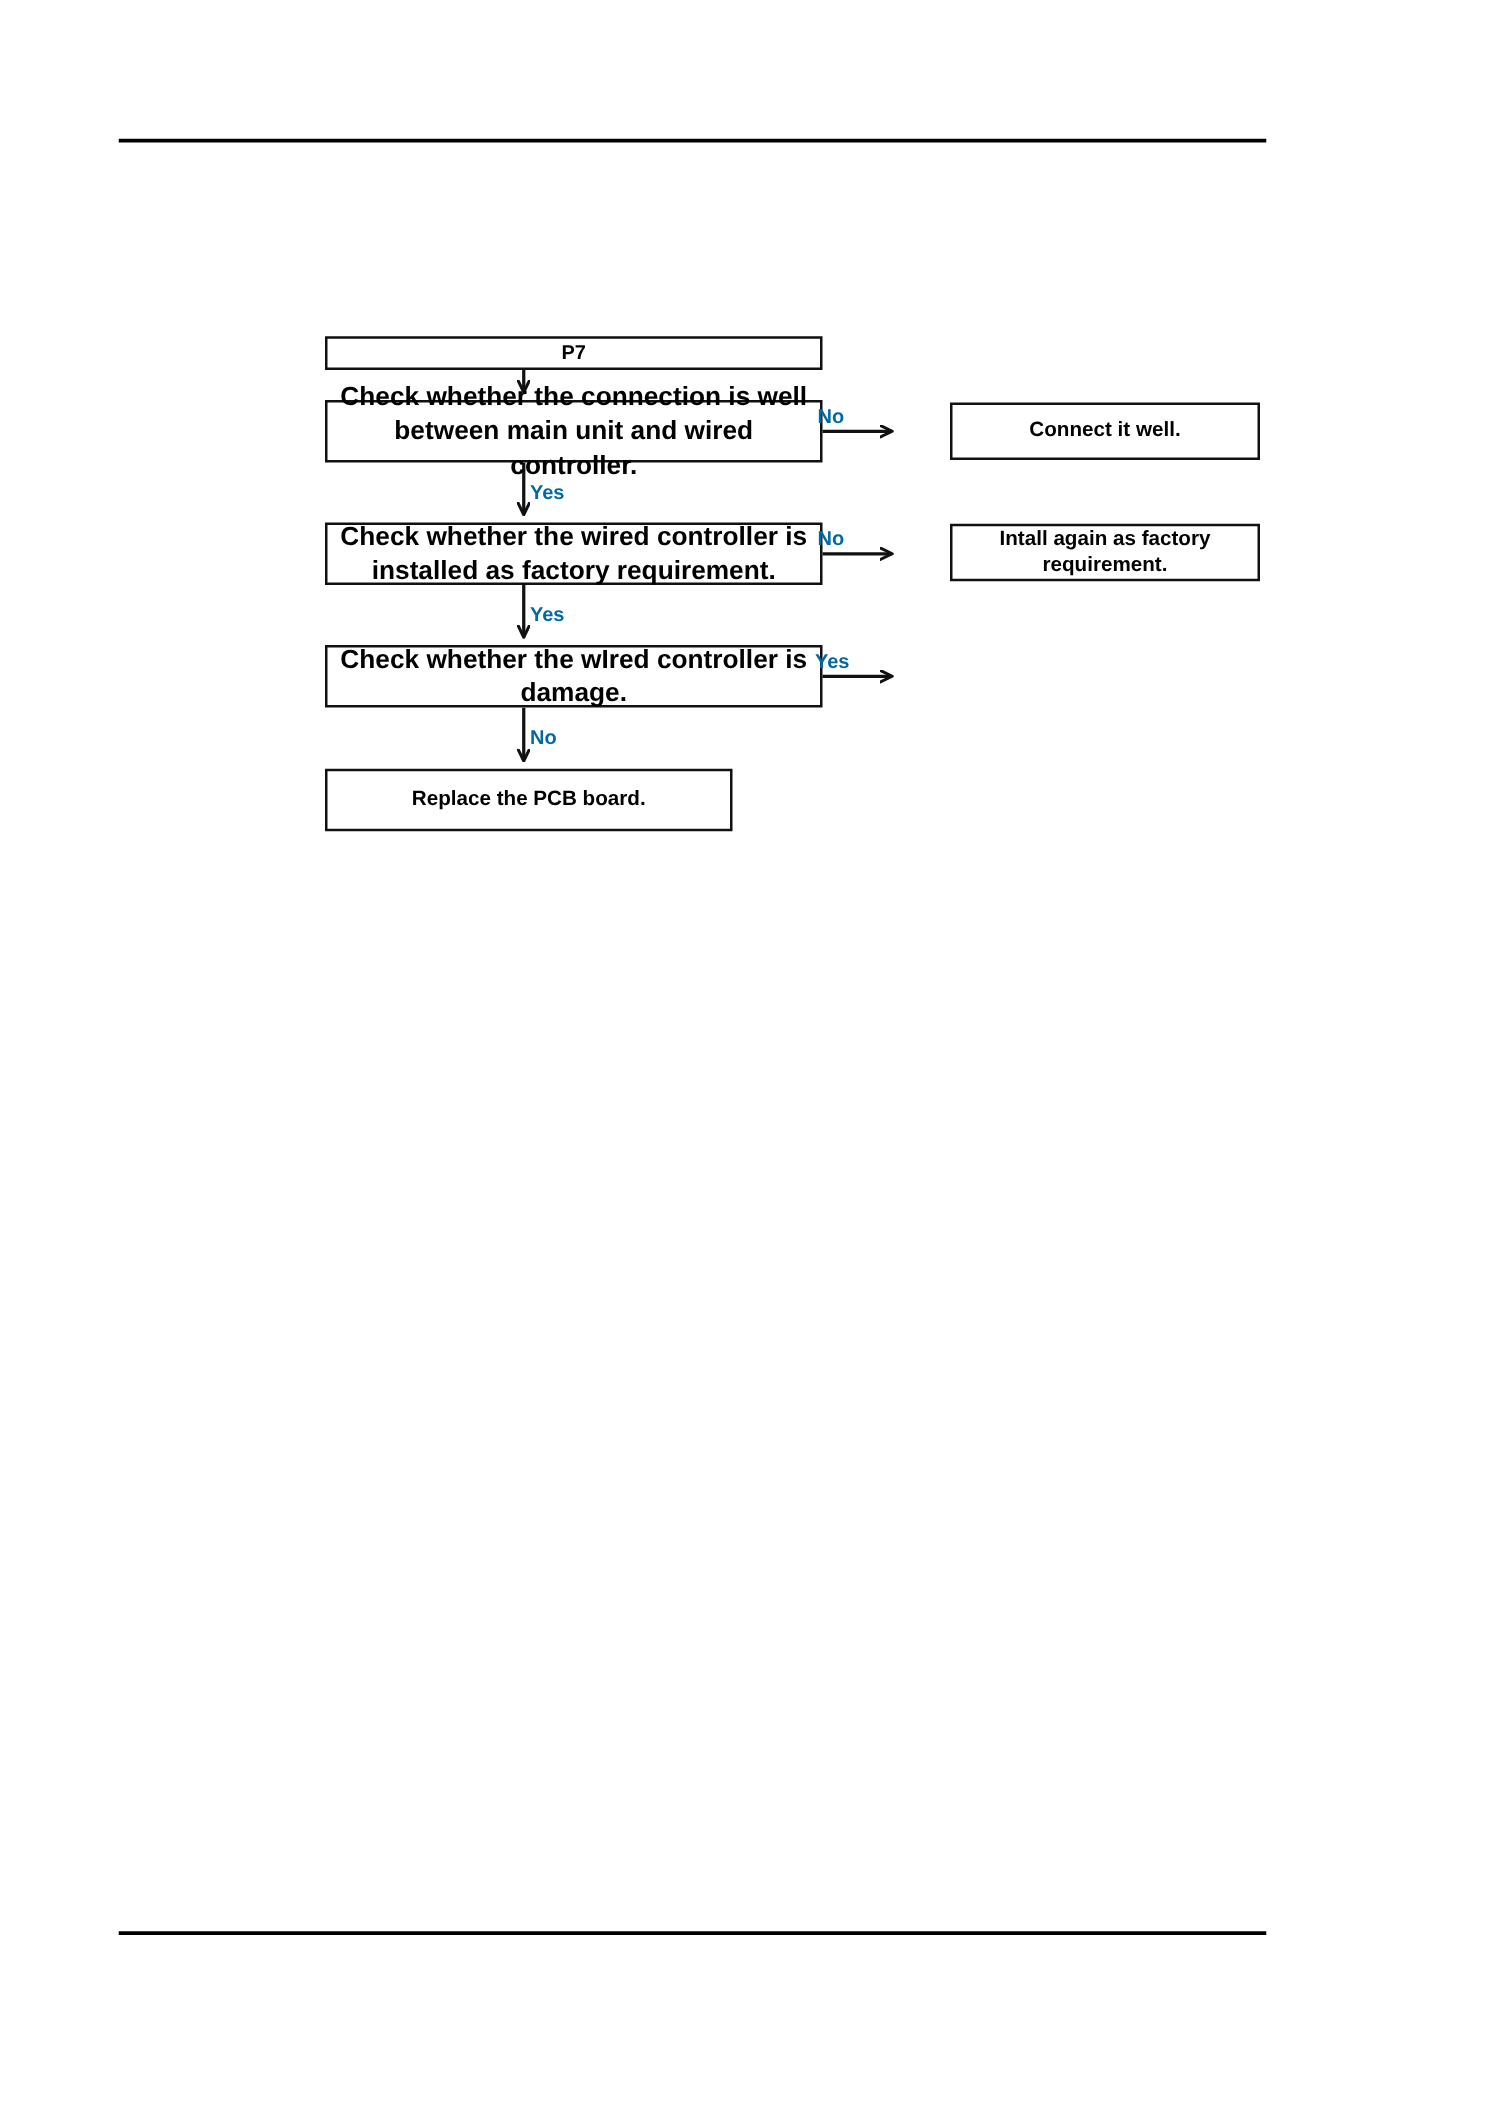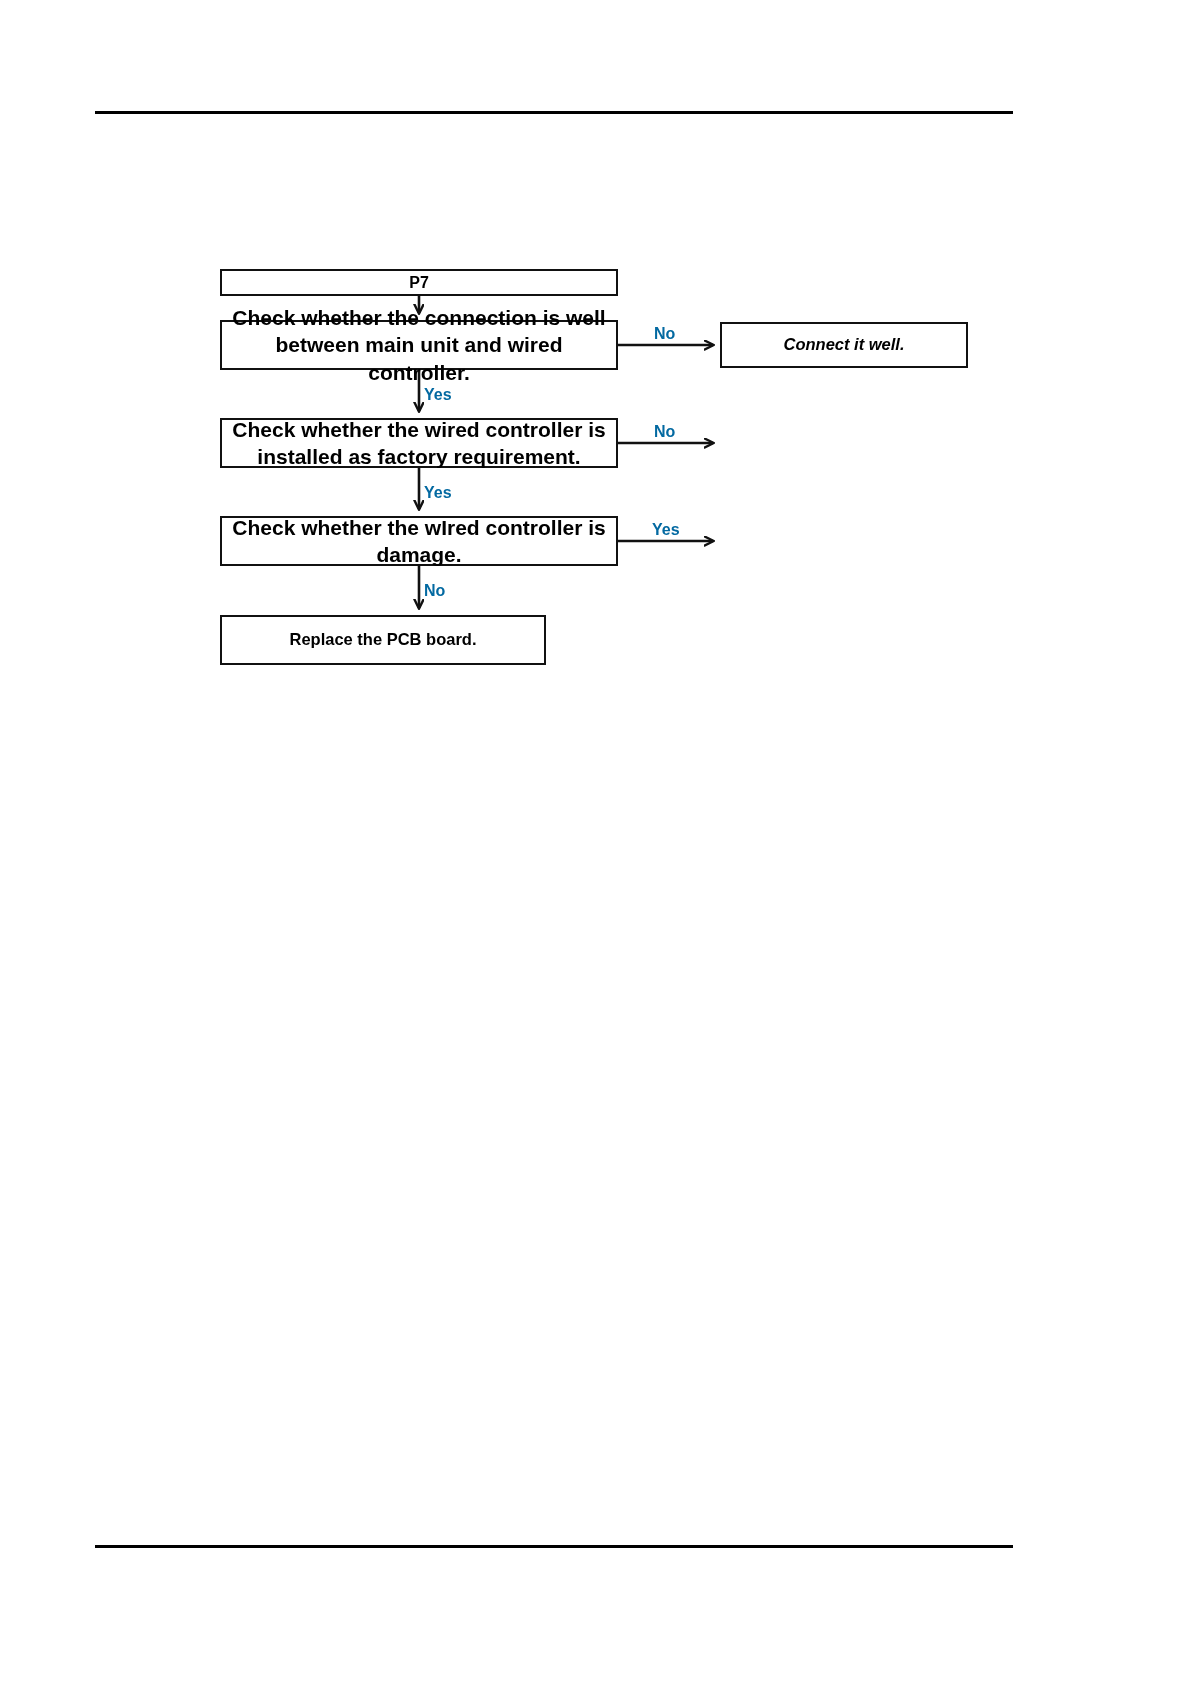--- a/index.html
+++ b/index.html
@@ -57,20 +57,21 @@
     border: 2.5px solid #111111;
     background: #ffffff;
     display: flex;
     align-items: center;
     justify-content: center;
     text-align: center;
     font-weight: bold;
     color: #000000;
     line-height: 1.30;
     padding: 2px 6px;
+    margin-left: 40px;
   }
   .node .txt {
     display: block;
     white-space: pre-line;
   }
 
   
   .node.start {
     left: 220px;
     top: 269px;
@@ -97,21 +98,20 @@
     height: 50px;
     font-size: 16.5px;
   }
 
   
   .node.action {
     left: 720px;
     width: 248px;
     height: 46px;
     font-size: 16.5px;
-    font-style: italic;
   }
   .node.a1 { top: 322px; }
   .node.a2 { top: 419px; }
   .node.a3 { top: 517px; }
 
   
   .edge-label {
     position: absolute;
     font-size: 16px;
     font-weight: bold;
@@ -178,20 +178,24 @@
     </div>
 
     <div class="node terminal">
       <span class="txt">Replace the PCB board.</span>
     </div>
 
     <div class="node action a1">
       <span class="txt">Connect it well.</span>
     </div>
 
+    <div class="node action a2">
+      <span class="txt">Intall again as factory
+requirement.</span>
+    </div>
 
 
     <span class="edge-label lbl-yes1">Yes</span>
     <span class="edge-label lbl-yes2">Yes</span>
     <span class="edge-label lbl-no3">No</span>
 
     <span class="edge-label lbl-no-a">No</span>
     <span class="edge-label lbl-no-b">No</span>
     <span class="edge-label lbl-yes-c">Yes</span>
 

